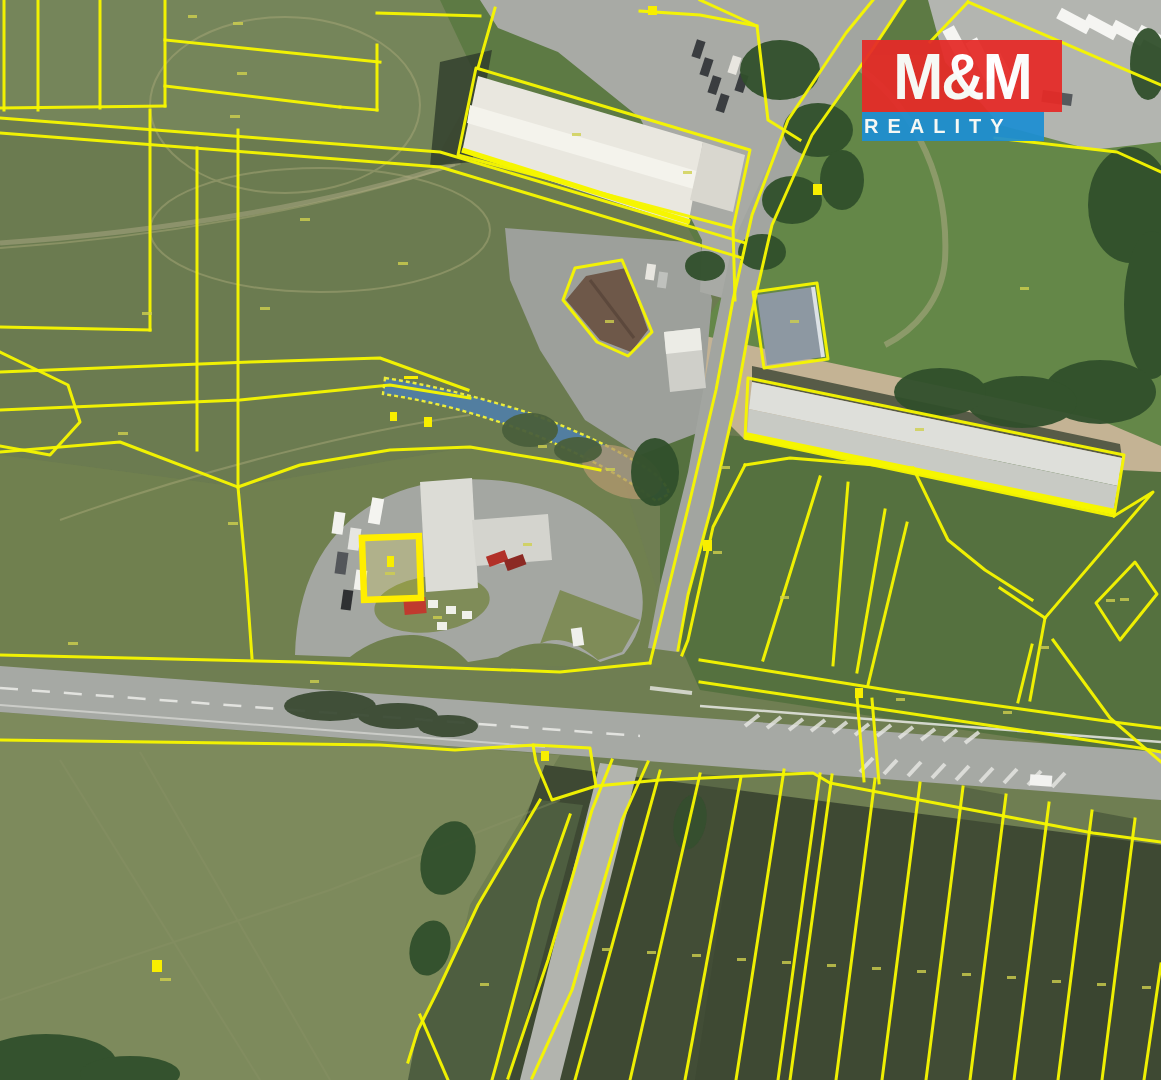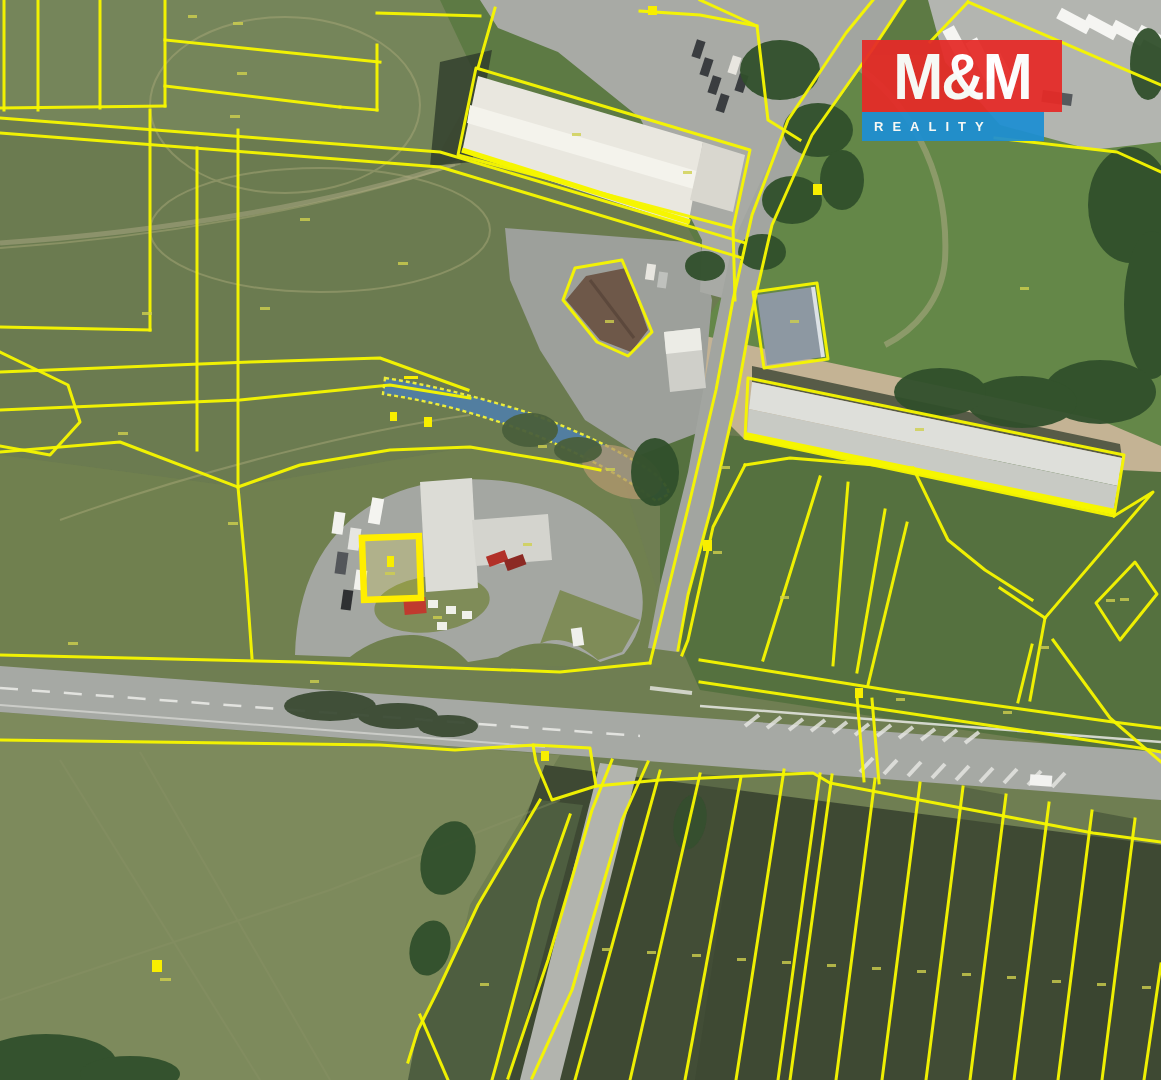--- a/index.html
+++ b/index.html
@@ -5,21 +5,21 @@
   html,body{margin:0;padding:0;background:#222;}
   .stage{position:relative;width:1161px;height:1080px;overflow:hidden;font-family:"Liberation Sans",sans-serif;}
   .stage svg{position:absolute;left:0;top:0;display:block;}
   .ylw{stroke:#f6f600;stroke-width:3;fill:none;stroke-linejoin:round;stroke-linecap:square;opacity:.96;}
   .smudge{fill:#cfd04e;opacity:.8;}
   .marker{fill:#f8ee00;}
   .logo{position:absolute;left:862px;top:40px;opacity:.94;}
   .logo-top{width:200px;height:72px;background:#e52b28;display:flex;align-items:center;justify-content:center;}
   .logo-top span{color:#fff;font-weight:800;font-size:60px;letter-spacing:-2px;transform:scaleY(1.08);}
   .logo-bottom{width:182px;height:29px;background:#1e8fd2;display:flex;align-items:center;}
-  .logo-bottom span{color:#fff;font-weight:700;font-size:13px;letter-spacing:9px;padding-left:12px;white-space:nowrap;}
+  .logo-bottom span{color:#fff;font-weight:700;font-size:20px;letter-spacing:9px;padding-left:2px;white-space:nowrap;}
 </style>
 </head>
 <body>
 
 <div class="stage">
 <svg width="1161" height="1080" viewBox="0 0 1161 1080">
 
   <g>
     <rect x="0" y="0" width="1161" height="1080" fill="#6f7e52"></rect>
     <path d="M0,0 L500,0 L480,80 L440,152 L0,118 Z" fill="#75855a"></path>

